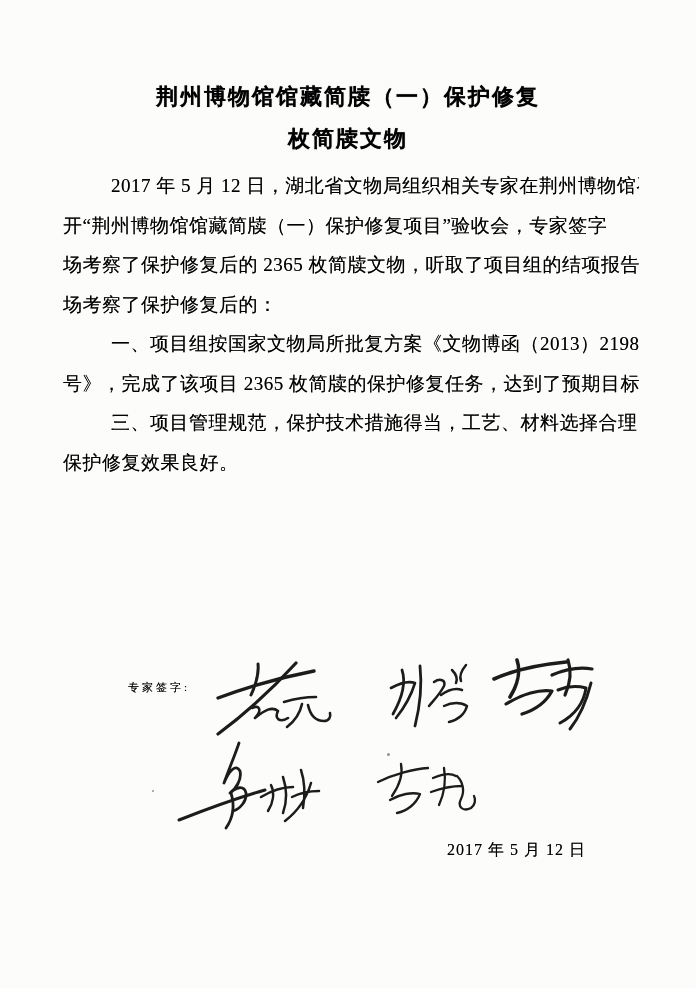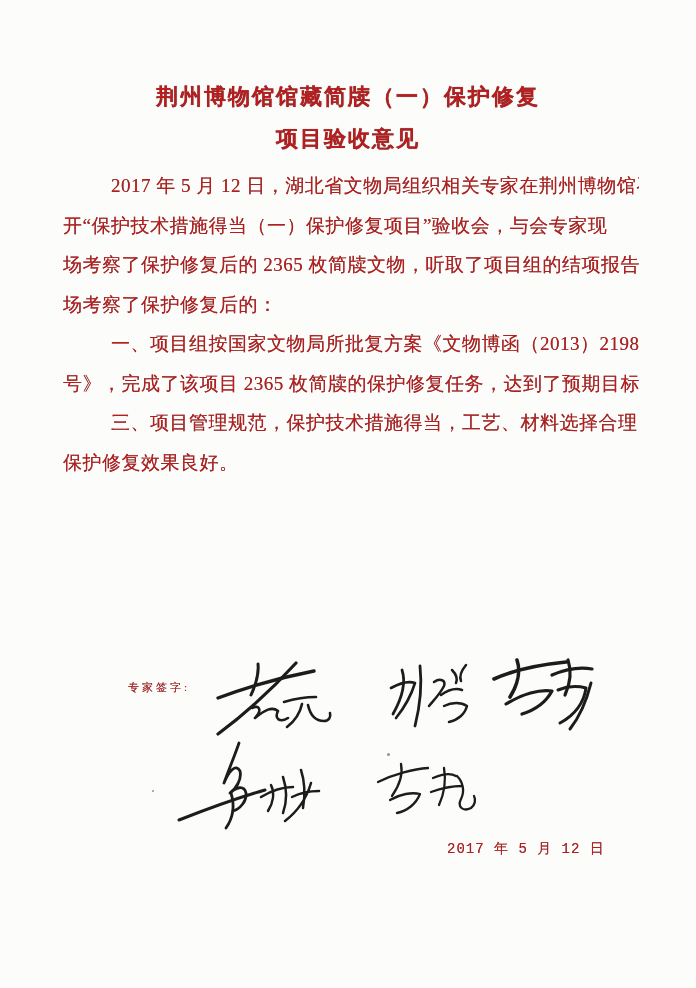--- a/index.html
+++ b/index.html
@@ -5,21 +5,21 @@
   html, body { margin: 0; padding: 0; }
   body {
     width: 696px; height: 988px;
     background: #fcfcfa;
     overflow: hidden;
     font-family: "Liberation Serif", "DejaVu Serif", serif;
   }
   .page {
     position: relative;
     width: 696px; height: 988px;
-    color: #b91c1c;
+    color: #000000;
   }
   .title-block {
     position: absolute;
     top: 76px; left: 0; right: 0;
     text-align: center;
     font-family: "DejaVu Sans", "Liberation Sans", sans-serif;
     font-weight: bold;
     font-size: 22px;
     letter-spacing: 2px;
     line-height: 42px;
@@ -51,45 +51,44 @@
   .signature svg { display: block; }
   .signature path {
     fill: none;
     stroke: #1c1c1c;
     stroke-linecap: round;
     stroke-linejoin: round;
   }
   .doc-date {
     position: absolute;
     top: 840px; left: 447px;
-    font-size: 14px;
+    font-size: 16px;
     letter-spacing: 1px;
     text-shadow: 0 0 0.5px rgba(20,20,20,0.6);
-    font-family: Liberation Mono, monospace;
   }
   .speck {
     position: absolute;
     background: #3a3a3a;
     border-radius: 50%;
     opacity: 0.55;
   }
 </style>
 </head>
 <body>
 
 <div class="page">
 
   <div class="title-block">
     <div>荆州博物馆馆藏简牍（一）保护修复</div>
-    <div>项目验收意见</div>
+    <div>枚简牍文物</div>
   </div>
 
   <div class="body-text">
     <div class="line indent">2017 年 5 月 12 日，湖北省文物局组织相关专家在荆州博物馆召</div>
-    <div class="line">开“保护技术措施得当（一）保护修复项目”验收会，与会专家现</div>
+    <div class="line">开“荆州博物馆馆藏简牍（一）保护修复项目”验收会，专家签字</div>
     <div class="line">场考察了保护修复后的 2365 枚简牍文物，听取了项目组的结项报告，</div>
     <div class="line">场考察了保护修复后的：</div>
     <div class="line indent">一、项目组按国家文物局所批复方案《文物博函（2013）2198</div>
     <div class="line">号》，完成了该项目 2365 枚简牍的保护修复任务，达到了预期目标。</div>
     <div class="line indent">三、项目管理规范，保护技术措施得当，工艺、材料选择合理，</div>
     <div class="line">保护修复效果良好。</div>
   </div>
 
   <div class="sig-label">专家签字:</div>
 

